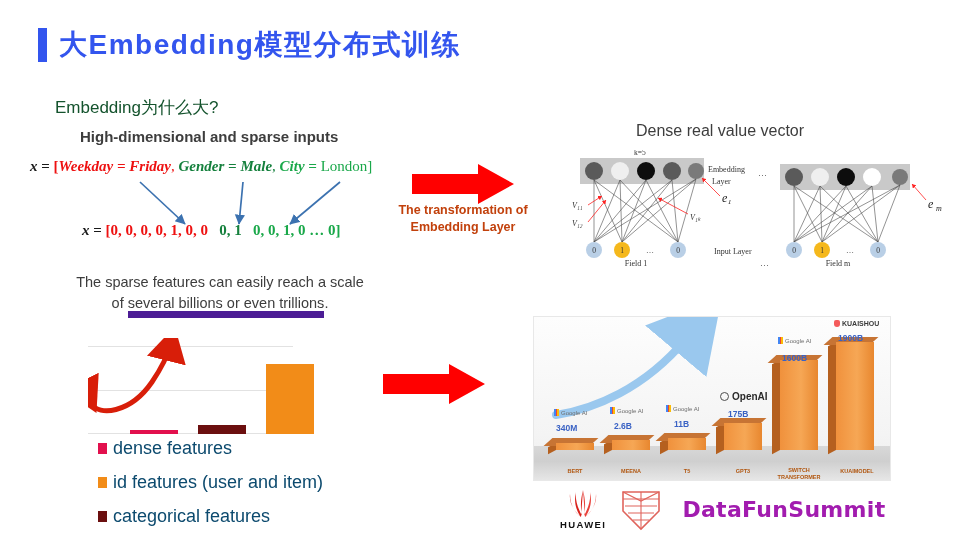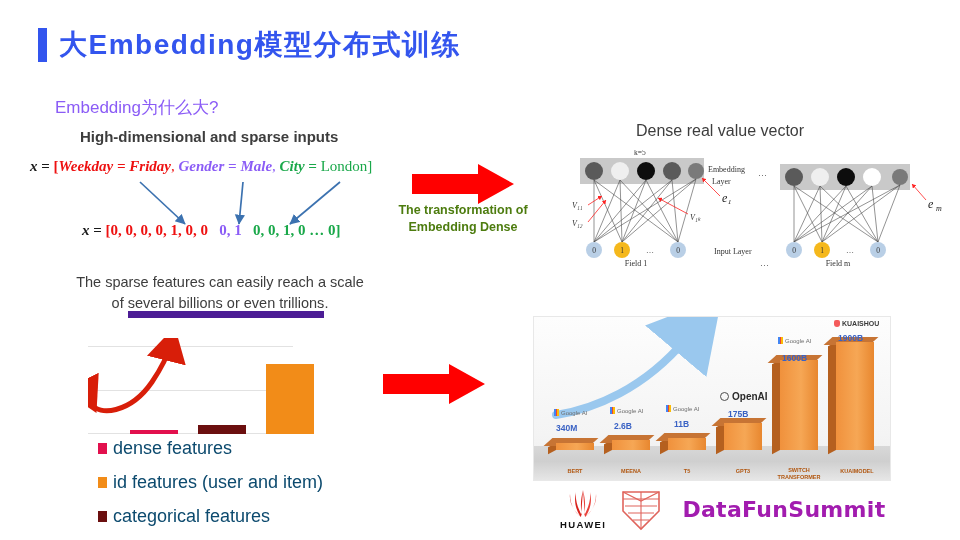--- a/index.html
+++ b/index.html
@@ -24,39 +24,39 @@
     width: 9px; height: 34px; background: #3355ee;
   }
   .title-text {
     font-size: 28px; font-weight: bold; color: #3355ee;
     letter-spacing: 1.5px; white-space: nowrap;
   }
 
   
   .q-text {
     position: absolute; left: 55px; top: 96px;
-    font-size: 17px; color: #8b5cf6;
+    font-size: 17px; color: #14532d;
   }
   .hd-sparse {
     position: absolute; left: 80px; top: 128px;
     font-size: 15px; font-weight: 600; color: #3d3d3d;
   }
   .formula1 {
     position: absolute; left: 30px; top: 158px;
     font-family: "Liberation Serif", serif;
     font-size: 15px; white-space: nowrap;
   }
   .formula2 {
     position: absolute; left: 82px; top: 222px;
     font-family: "Liberation Serif", serif;
     font-size: 15px; white-space: nowrap;
   }
   .it { font-style: italic; font-weight: bold; }
   .c-red { color: #ee1111; }
-  .c-blue { color: #8b5cf6; }
+  .c-blue { color: #15803d; }
   .c-green { color: #1aa84a; }
   .c-black { color: #1a1a1a; }
   .b { font-weight: bold; }
 
   .sparse-note {
     position: absolute; left: 40px; top: 272px;
     width: 360px; text-align: center;
     font-size: 14.5px; line-height: 1.45; color: #3d3d3d;
   }
   .u-line { border-bottom: 7px solid #4c1d95; }
@@ -83,21 +83,21 @@
     display: flex; align-items: center; gap: 6px;
     margin-bottom: 13px;
   }
   .legend-swatch { width: 9px; height: 11px; flex: 0 0 auto; }
 
   
   .red-arrow-1 { position: absolute; left: 412px; top: 162px; }
   .red-arrow-label {
     position: absolute; left: 383px; top: 202px;
     width: 160px; text-align: center;
-    font-size: 12.5px; font-weight: bold; color: #4d7c0f;
+    font-size: 12.5px; font-weight: bold; color: #c2410c;
     line-height: 1.35;
   }
   .red-arrow-2 { position: absolute; left: 383px; top: 362px; }
 
   
   .dense-title {
     position: absolute; left: 636px; top: 122px;
     font-size: 16px; color: #3d3d3d;
   }
   .net-diagram {
@@ -249,21 +249,21 @@
       <span class="legend-swatch" style="background:#6b0f0f"></span>
       <span>categorical features</span>
     </div>
   </div>
 
   <svg class="red-arrow-1" width="104" height="44">
     <path d="M0,12 L66,12 L66,2 L102,22 L66,42 L66,32 L0,32 Z" fill="#ff0000"></path>
   </svg>
   <div class="red-arrow-label">
     <span>The transformation of</span><br>
-    <span>Embedding Dense</span>
+    <span>Embedding Layer</span>
   </div>
 
   <svg class="red-arrow-2" width="104" height="44">
     <path d="M0,12 L66,12 L66,2 L102,22 L66,42 L66,32 L0,32 Z" fill="#ff0000"></path>
   </svg>
 
   <div class="dense-title">Dense real value vector</div>
 
   <svg class="net-diagram" viewBox="0 0 380 120">
     <defs>

